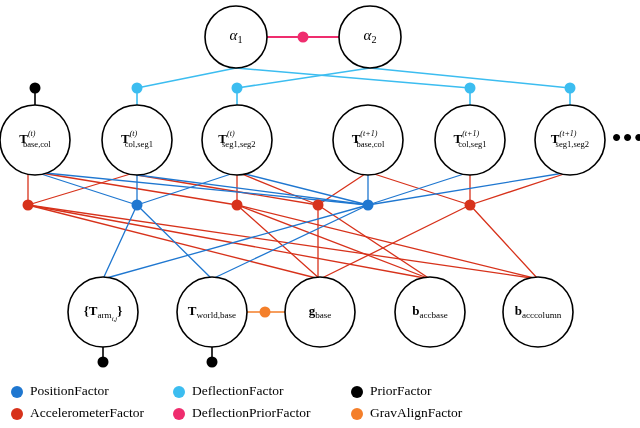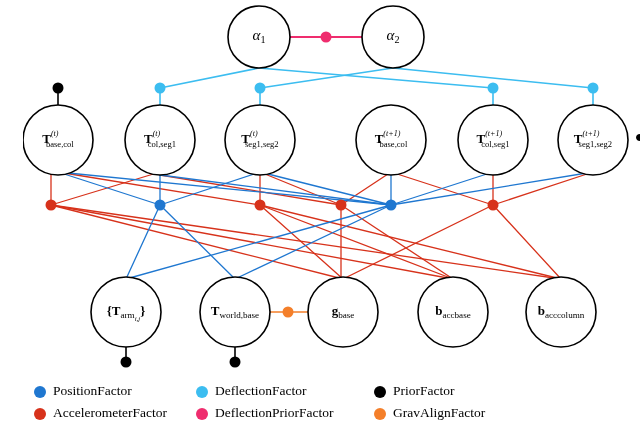--- a/index.html
+++ b/index.html
@@ -1,17 +1,17 @@
 <!DOCTYPE html>
 <html><head>
 <meta charset="utf-8">
 <style>
   html,body{margin:0;padding:0;background:#ffffff;}
   body{width:640px;height:428px;font-family:"Liberation Serif",serif;overflow:hidden;}
-  #root{position:relative;width:560px;height:428px;margin-left:23px;}
+  #root{position:relative;width:560px;height:428px;}
   svg#graph{position:absolute;left:0;top:0;width:640px;height:428px;display:block;}
   .node-label{font-family:"Liberation Serif",serif;fill:#000;text-anchor:middle;dominant-baseline:middle;}
   .legend-label{font-family:"Liberation Serif",serif;fill:#000;font-size:13.5px;dominant-baseline:middle;}
   .ellipsis{font-family:"Liberation Serif",serif;fill:#000;font-size:26px;font-weight:bold;dominant-baseline:middle;letter-spacing:2px;}
 </style>
 </head>
 <body>
 
 <div id="root">
   <svg id="graph" viewBox="0 0 640 428">

